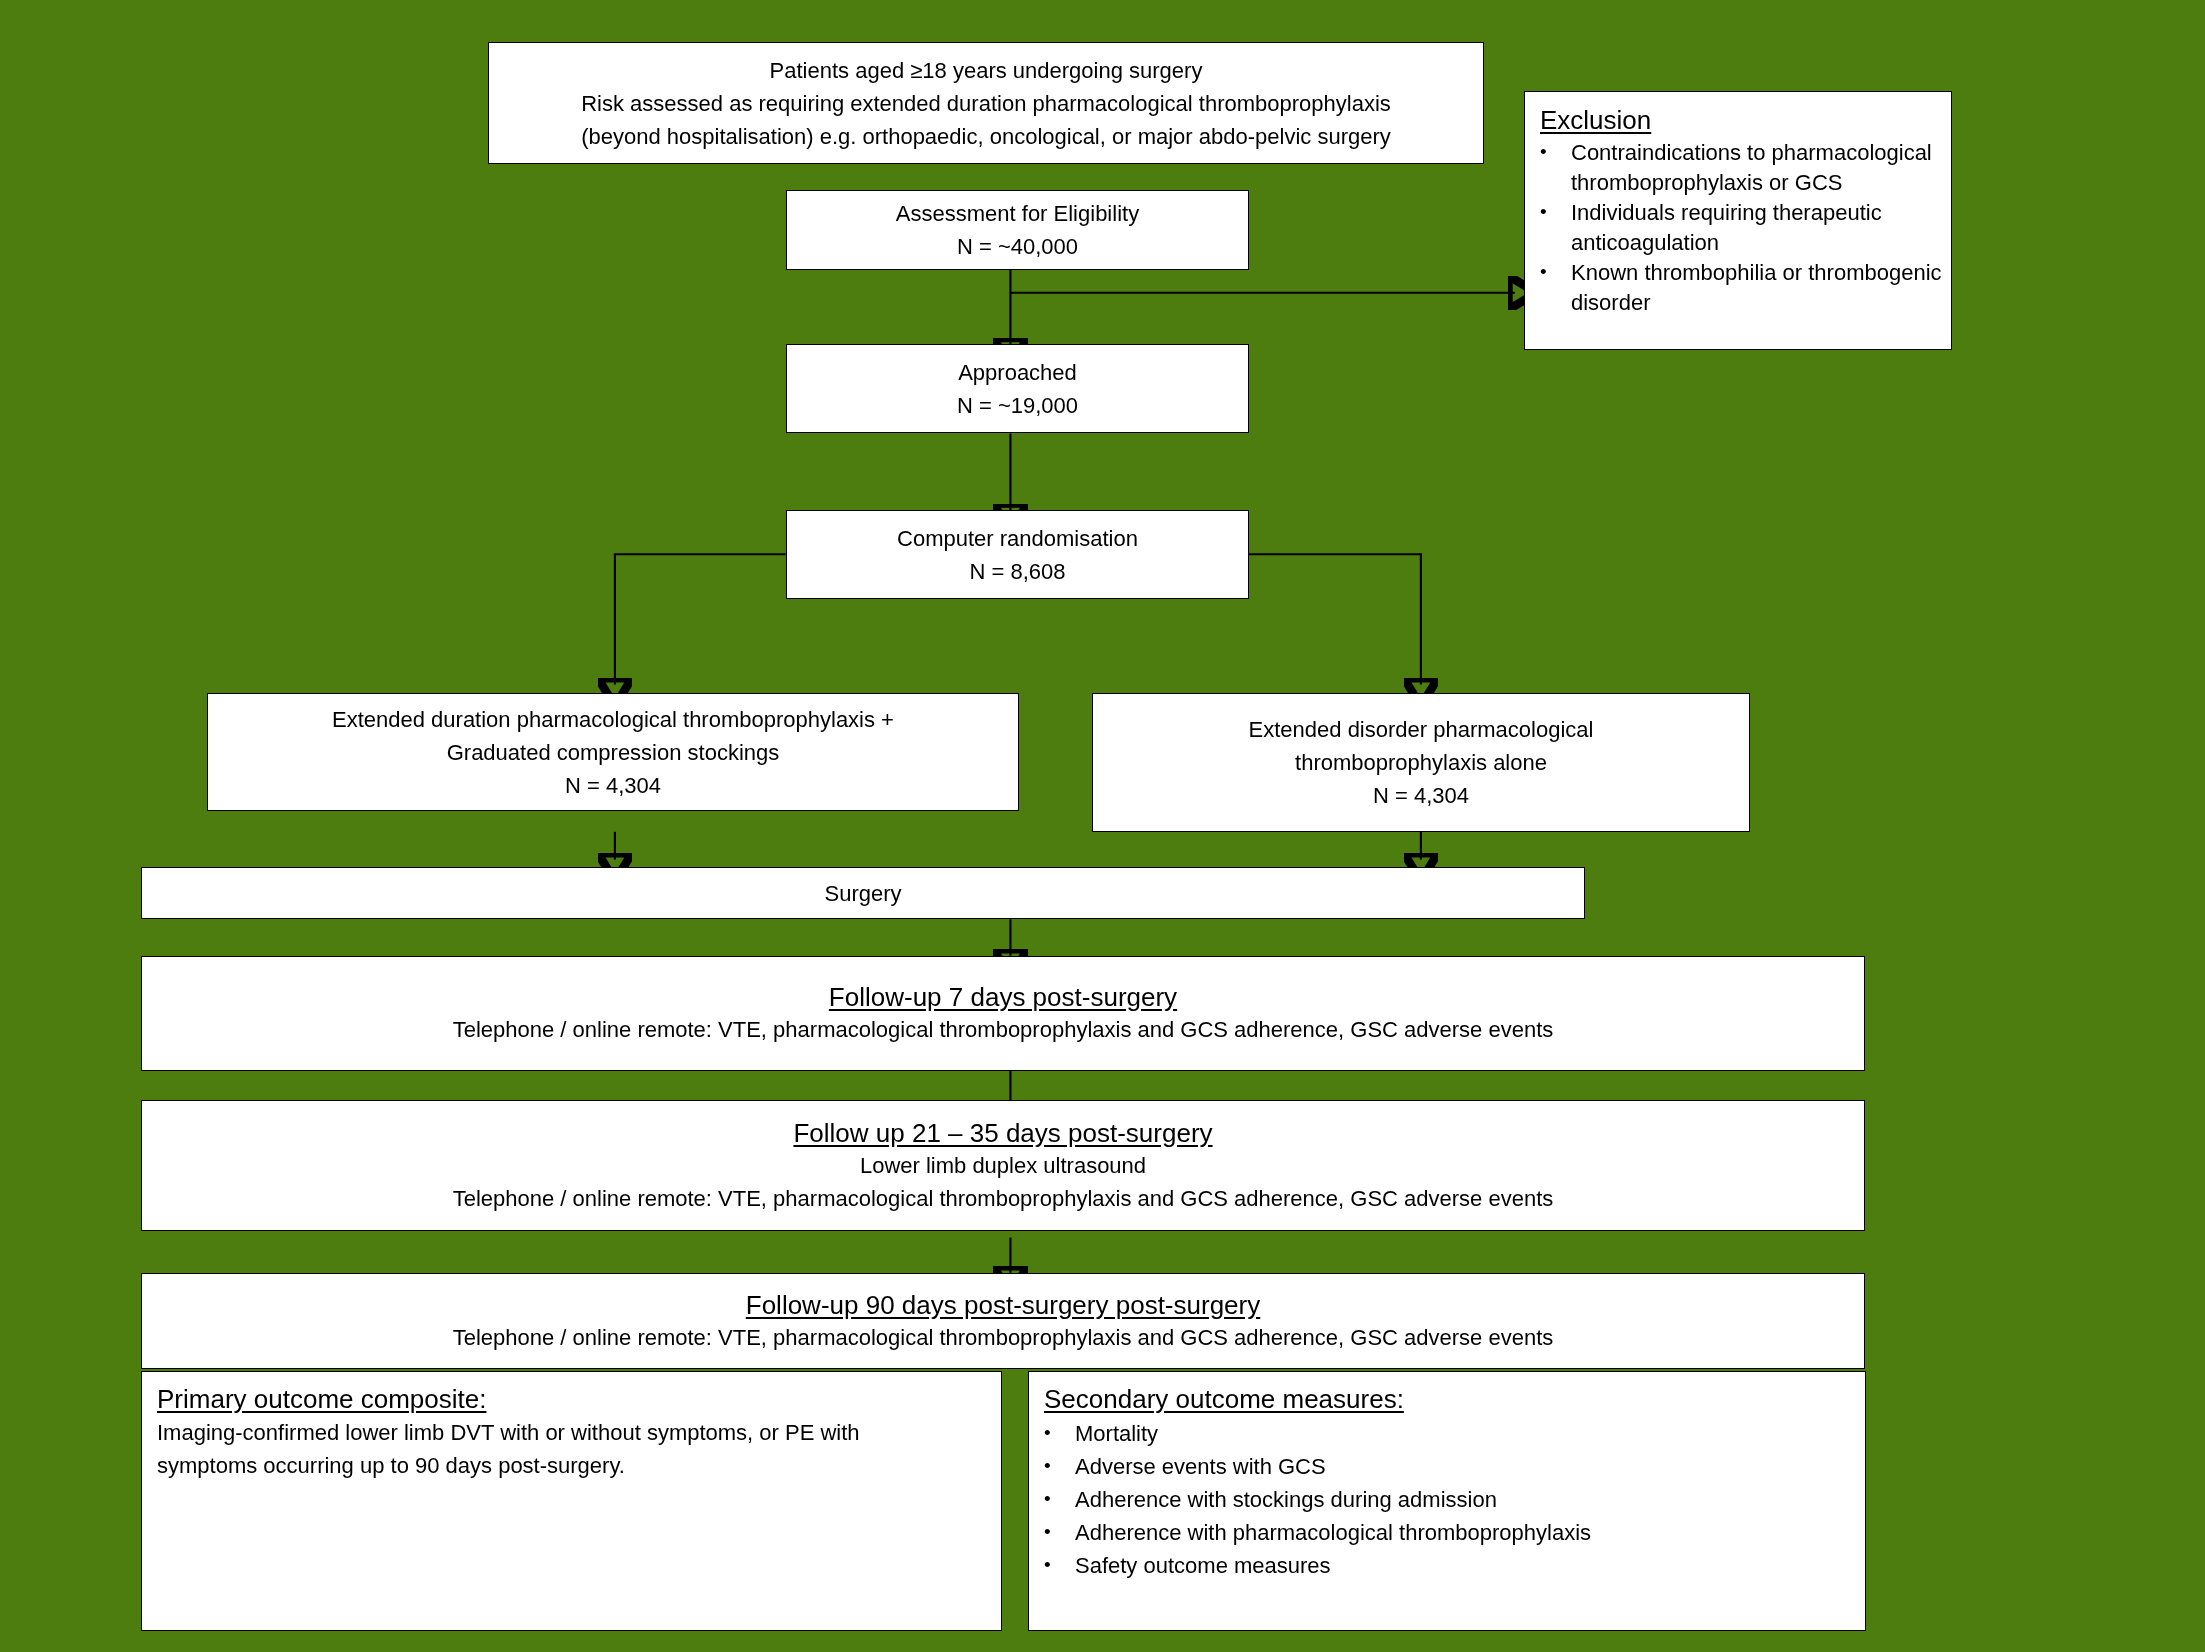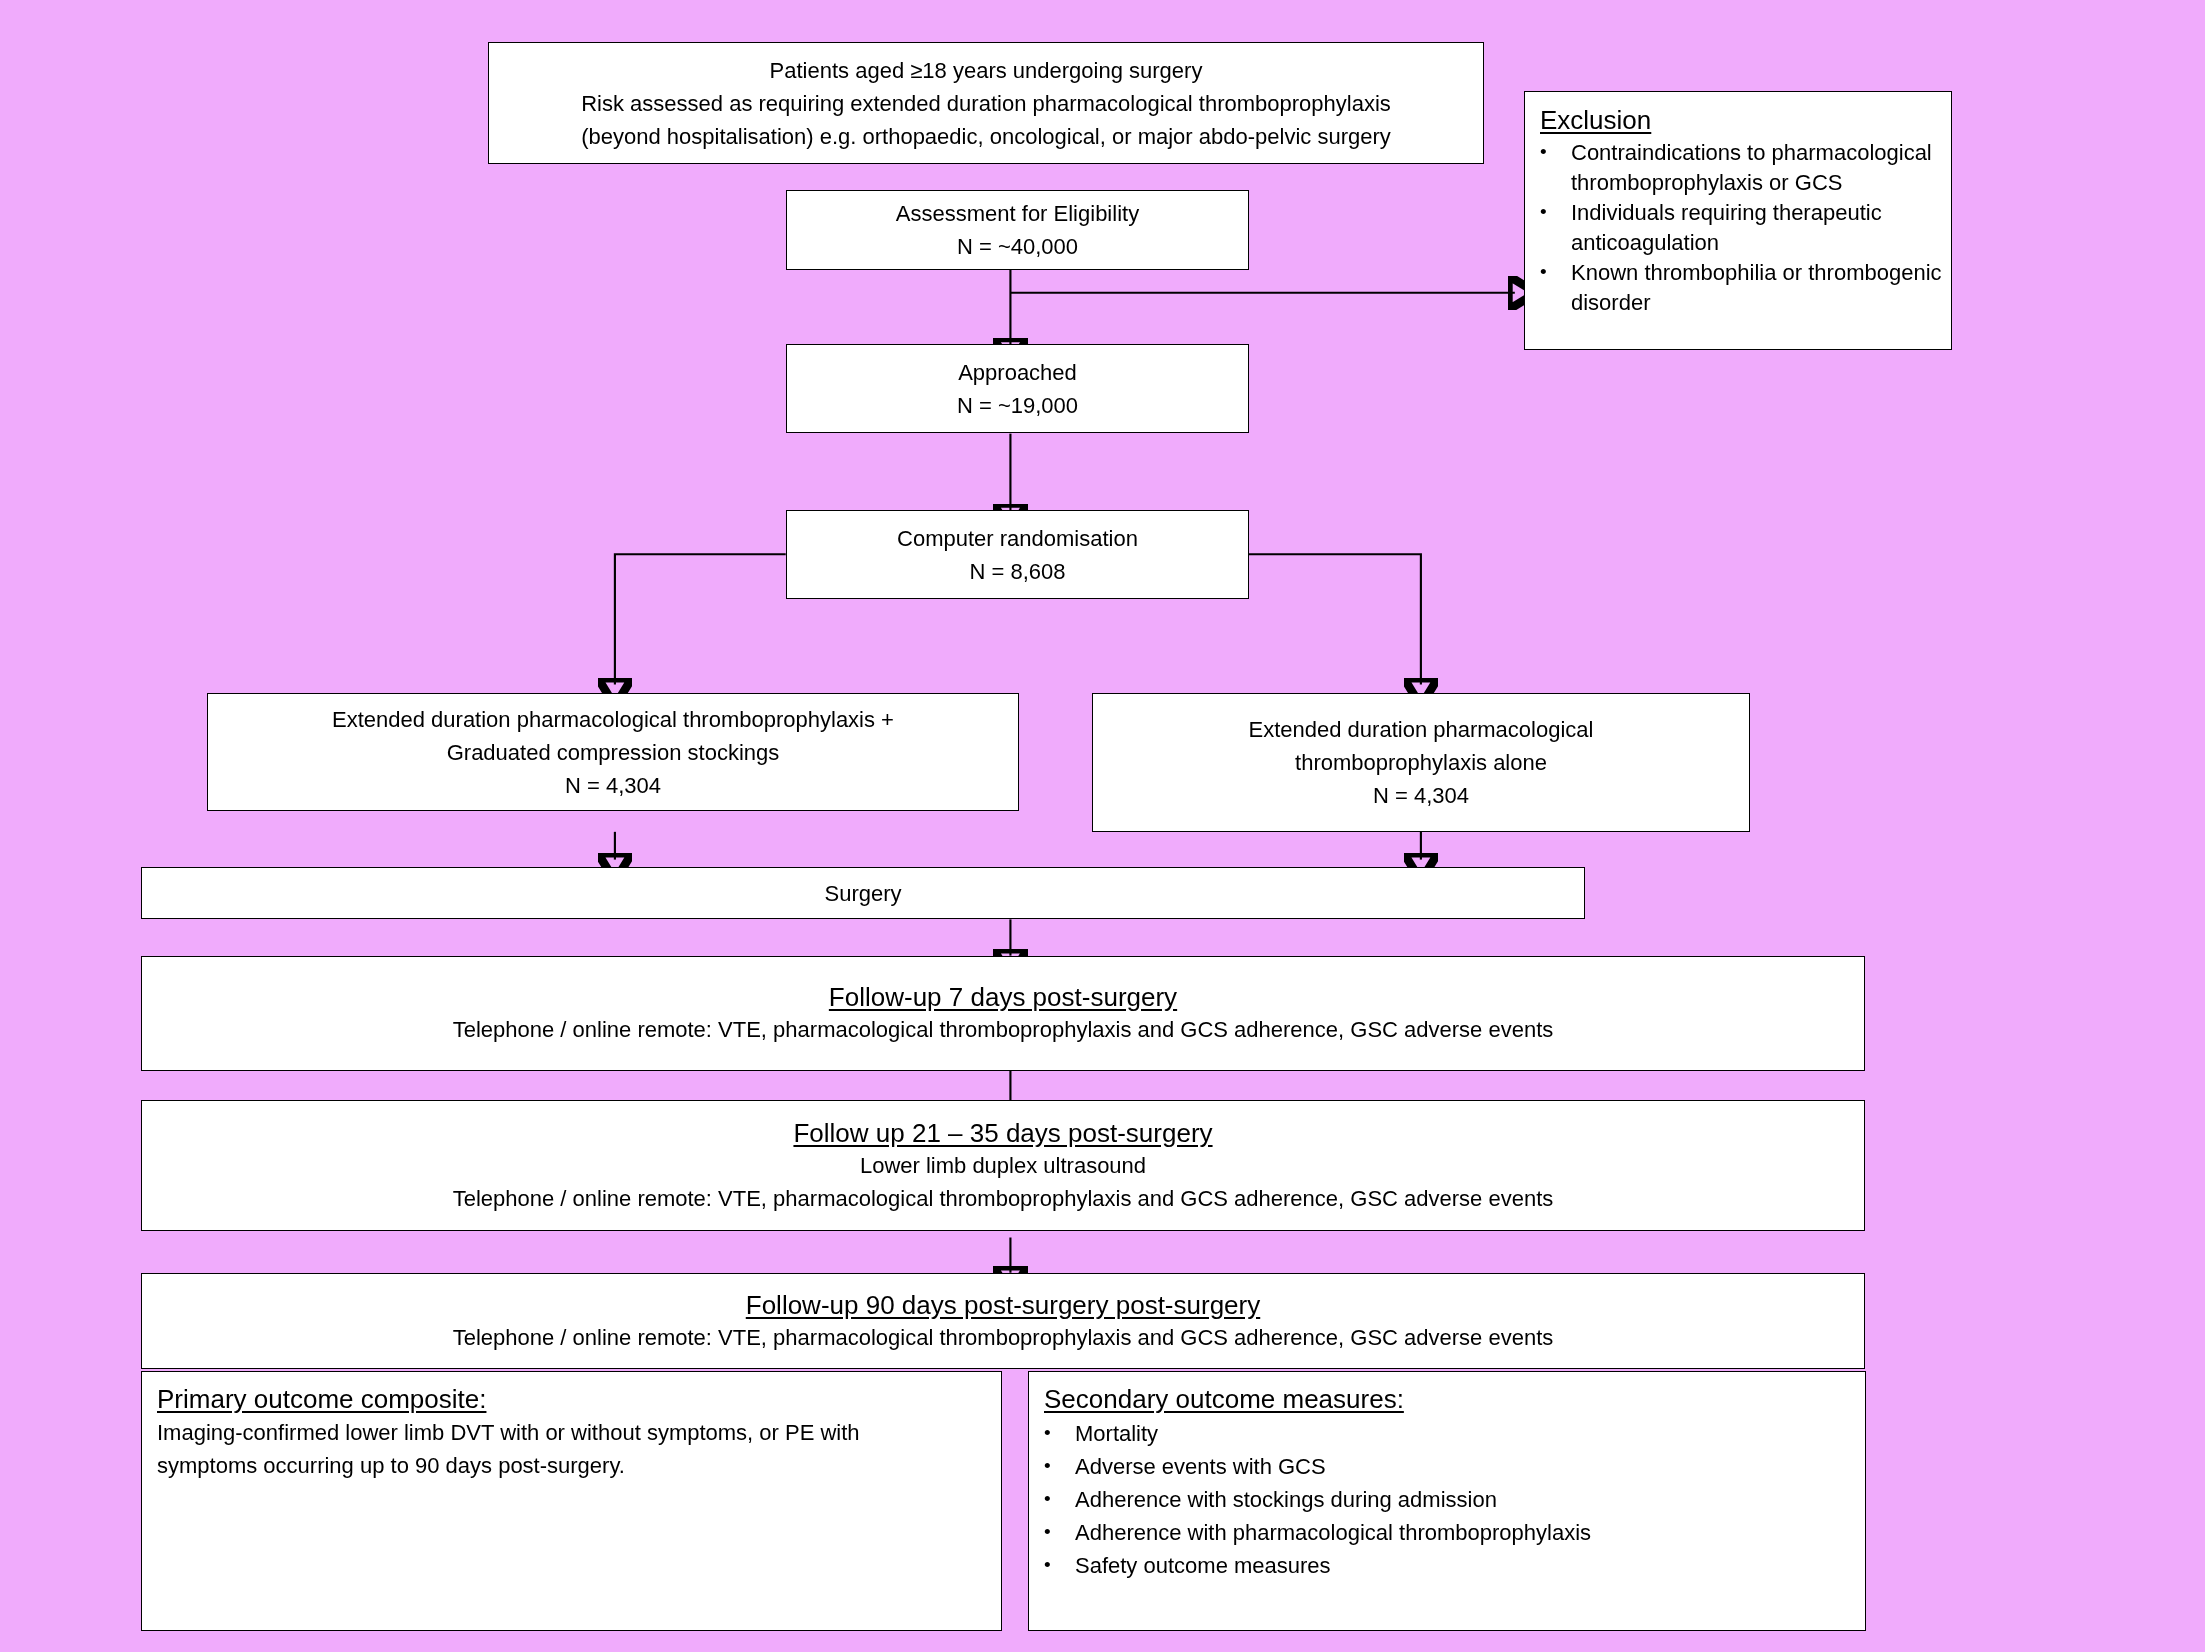--- a/index.html
+++ b/index.html
@@ -1,21 +1,21 @@
 <!DOCTYPE html>
 <html style="font-size:8.5px"><head>
 <meta charset="utf-8">
 <title>Trial Flow Diagram</title>
 <style>
   html,body{margin:0;padding:0;background:#ffffff;}
   #root{
     position:relative;
     width:2205px;
     height:1653px;
-    background:#f0abfc;
+    background:#4d7c0f;
     font-family:"Liberation Sans", sans-serif;
     color:#000000;
     overflow:hidden;
   }
   .box{
     position:absolute;
     box-sizing:border-box;
     border:1.6px solid #000000;
     background:#ffffff;
     display:flex;
@@ -133,21 +133,21 @@
     <div class="line">N = 8,608</div>
   </div>
 
   <div class="box ctr pad-ctr" style="left:207px; top:693px; width:812px; height:118px;">
     <div class="line">Extended duration pharmacological thromboprophylaxis +</div>
     <div class="line">Graduated compression stockings</div>
     <div class="line">N = 4,304</div>
   </div>
 
   <div class="box ctr pad-ctr" style="left:1092px; top:693px; width:658px; height:139px;">
-    <div class="line">Extended duration pharmacological</div>
+    <div class="line">Extended disorder pharmacological</div>
     <div class="line">thromboprophylaxis alone</div>
     <div class="line">N = 4,304</div>
   </div>
 
   <div class="box ctr pad-ctr" style="left:141px; top:867px; width:1444px; height:52px;">
     <div class="line">Surgery</div>
   </div>
 
   <div class="box ctr pad-ctr" style="left:141px; top:956px; width:1724px; height:115px;">
     <div class="hdr">Follow-up 7 days post-surgery</div>

